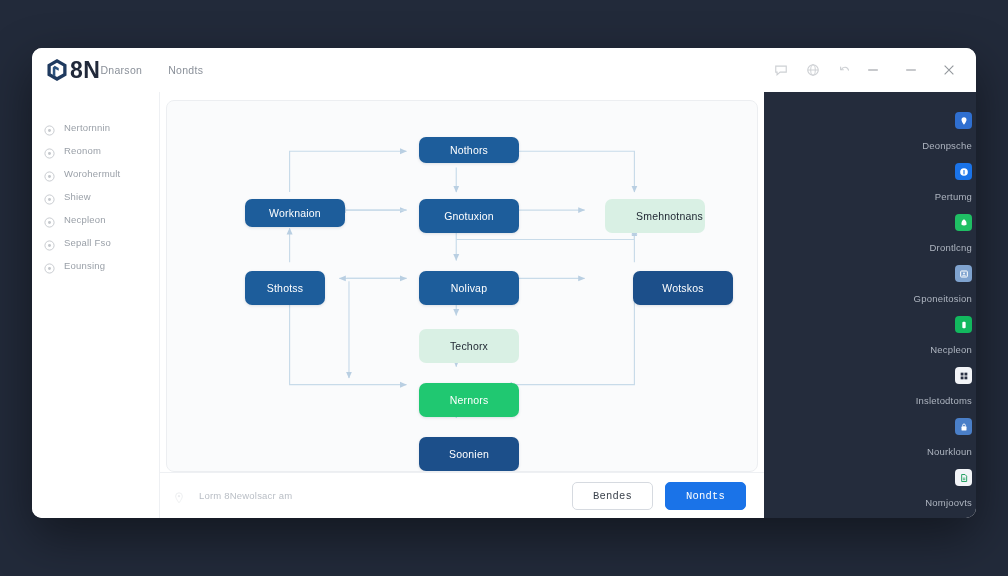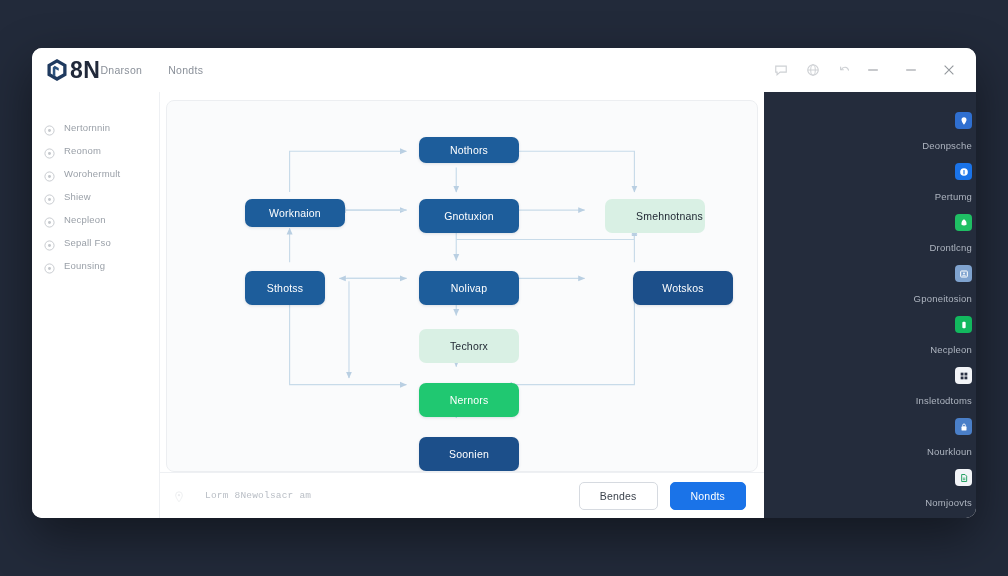--- a/index.html
+++ b/index.html
@@ -105,27 +105,27 @@
   .node.mint   { background: #d9f0e4; color: #1d2430; box-shadow: none; }
 
   
   #footer {
     flex: 0 0 46px; height: 46px;
     border-top: 1px solid #eef0f3;
     display: flex; align-items: center;
     padding: 0 18px 0 14px;
     background: #ffffff;
   }
-  #footer-hint { display: flex; align-items: center; gap: 21px; font-family: Liberation Mono, monospace; }
+  #footer-hint { display: flex; align-items: center; gap: 15px; }
   #footer-hint .pin-ico { width: 10px; height: 12px; opacity: .28; display: block; }
   #footer-hint .hint-text { font-size: 9.5px; color: #b9bec5; letter-spacing: .2px; }
   #footer-actions { margin-left: auto; display: flex; align-items: center; gap: 12px; }
   .btn {
     font-size: 10.5px; border-radius: 5px; cursor: pointer;
-    padding: 7px 20px; letter-spacing: .2px; white-space: nowrap;
+    padding: 7px 20px; letter-spacing: .2px; white-space: nowrap; font-family: Liberation Mono, monospace;
   }
   .btn.secondary { background: #ffffff; color: #3c434d; border: 1px solid #d6dae0; }
   .btn.primary   { background: #1a73e8; color: #ffffff; border: 1px solid #1a73e8; text-align: right; }
 
   
   #right-panel {
     width: 212px; flex: 0 0 212px;
     background: #242c3c;
     padding: 14px 0 0 0;
     display: flex; flex-direction: column; gap: 0;

